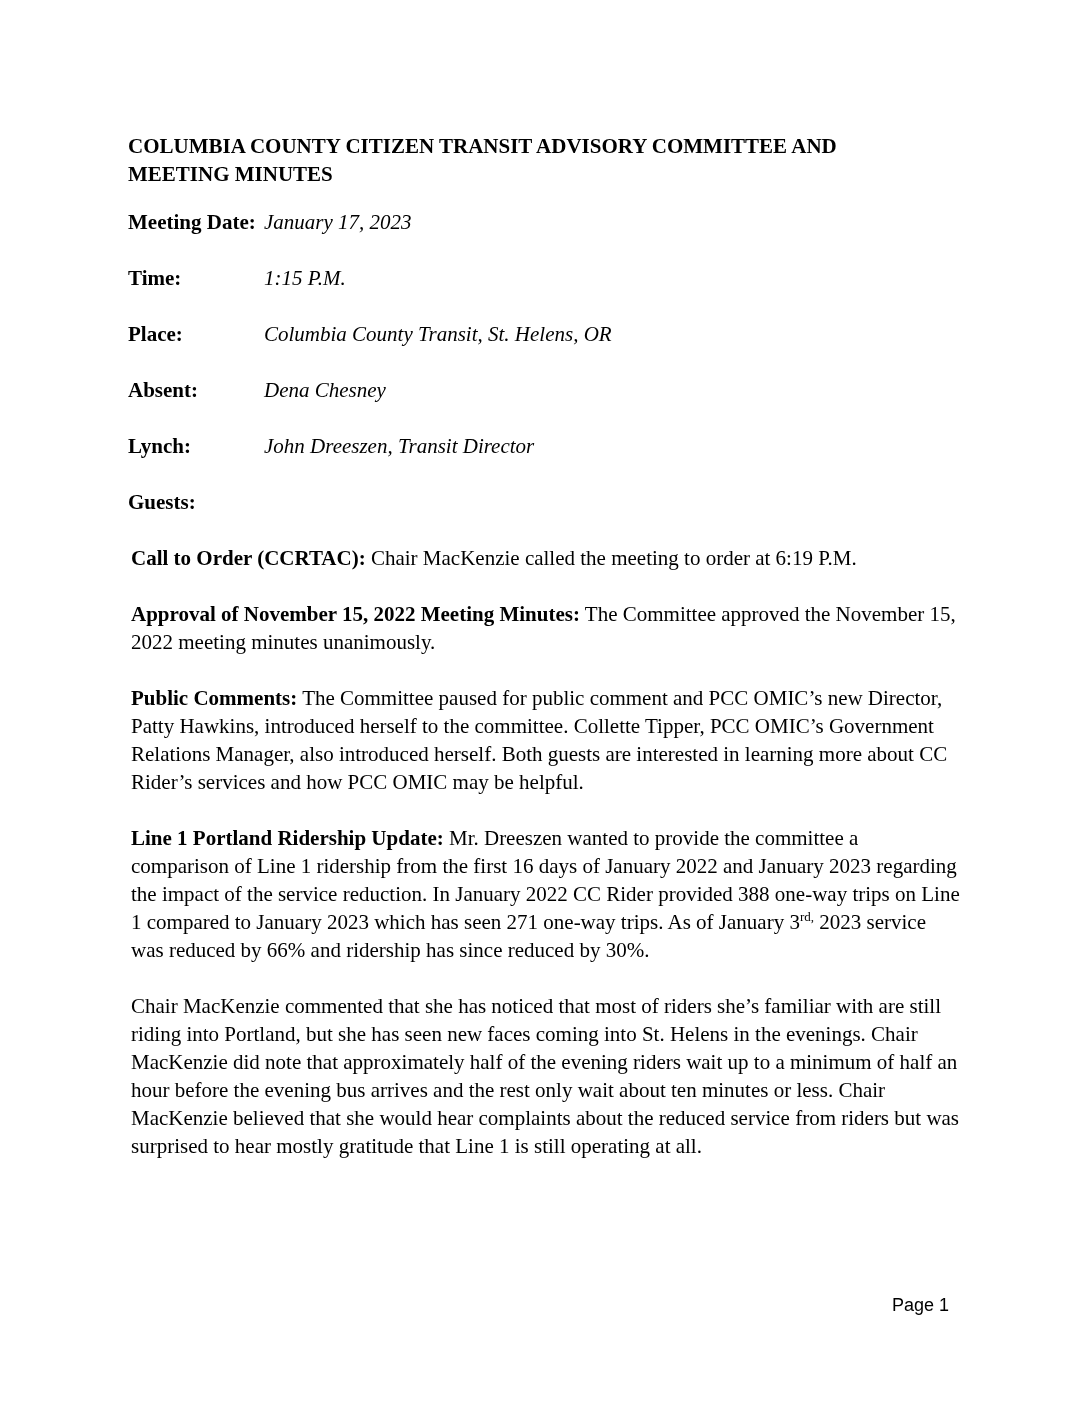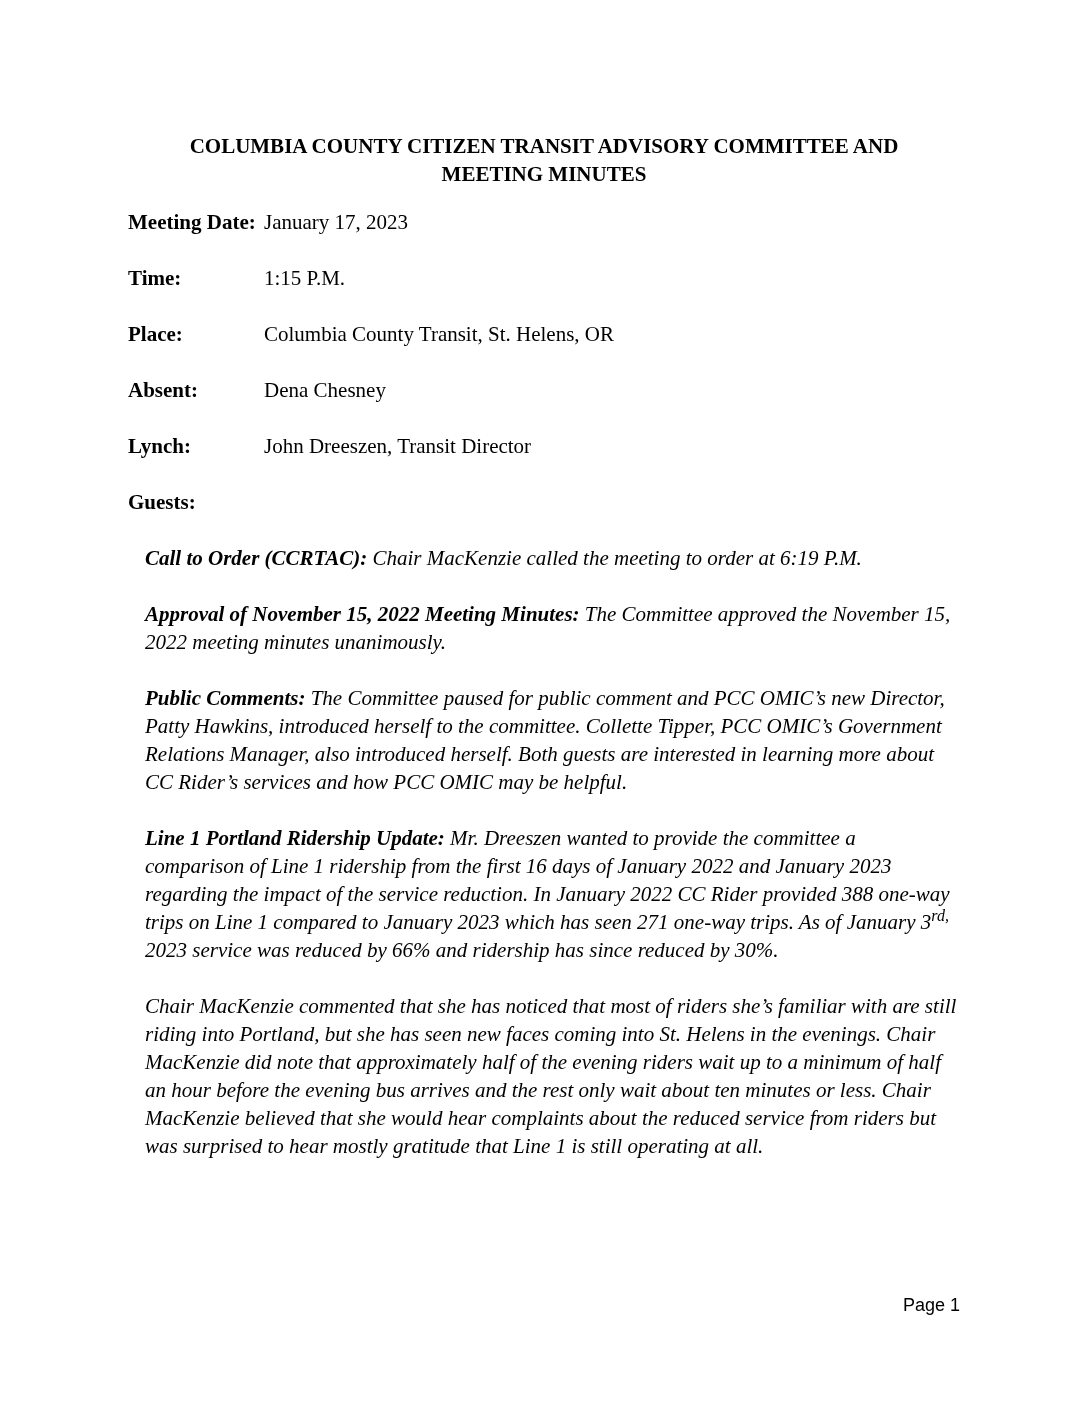--- a/index.html
+++ b/index.html
@@ -11,44 +11,44 @@
     padding: 132px 128px 0 128px;
     background: #ffffff;
     color: #000000;
     font-family: "Liberation Serif", "DejaVu Serif", serif;
     font-size: 21px;
     line-height: 28px;
     overflow: hidden;
   }
   .b { font-weight: bold; }
   .doc-title {
-    text-align: center;
+    text-align: left;
     font-weight: bold;
     margin: 0 0 20px 0;
   }
   .info-row {
     display: flex;
     margin: 4px 0 28px 0;
   }
   .info-row .lbl {
     flex: 0 0 136px;
     width: 136px;
     font-weight: bold;
   }
-  .info-row .val { flex: 1 1 auto; }
-  p.para { margin: 0 0 28px 17px; font-style: italic; }
+  .info-row .val { flex: 1 1 auto; font-style: italic; }
+  p.para { margin: 0 0 28px 3px; }
   sup.ord {
-    font-size: 16px;
+    font-size: 13px;
     line-height: 0;
     vertical-align: super;
   }
   .footer {
     position: absolute;
     top: 1294px;
-    right: 128px;
+    right: 139px;
     font-family: "Liberation Sans", "DejaVu Sans", sans-serif;
     font-size: 18px;
     line-height: 22px;
     color: #000000;
   }
 </style>
 </head>
 <body>
 
 <div class="page">

